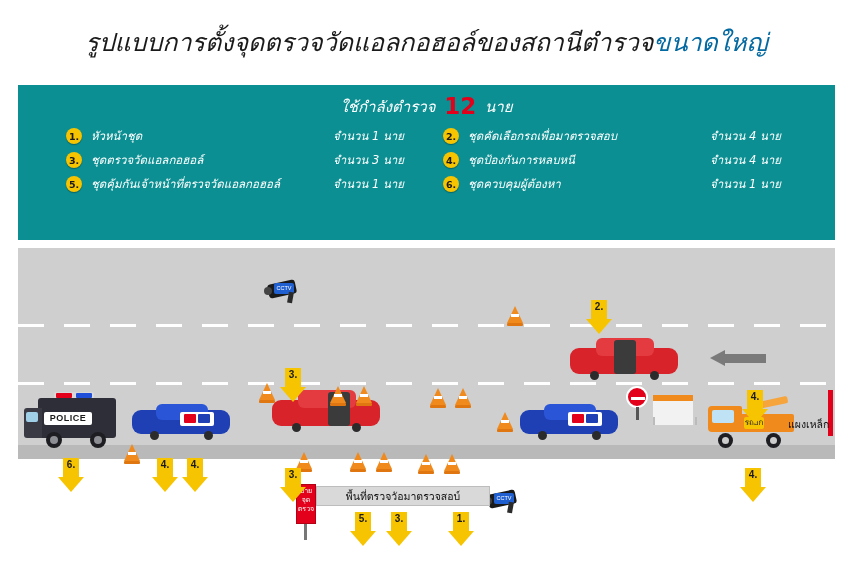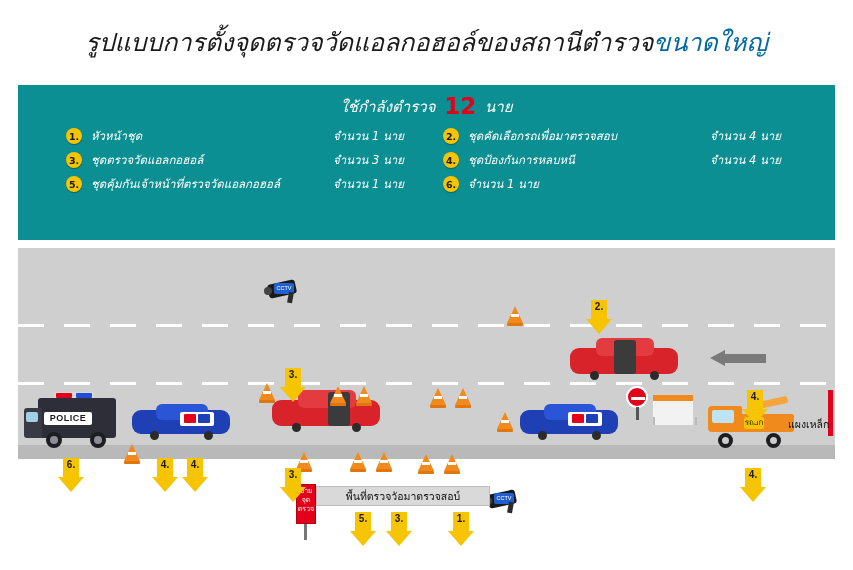--- a/index.html
+++ b/index.html
@@ -233,20 +233,21 @@
       <span class="leg-label">ชุดป้องกันการหลบหนี</span>
       <span class="leg-qty">จำนวน 4 นาย</span>
     </div>
     <div class="leg-item">
       <span class="num-badge">5.</span>
       <span class="leg-label">ชุดคุ้มกันเจ้าหน้าที่ตรวจวัดแอลกอฮอล์</span>
       <span class="leg-qty">จำนวน 1 นาย</span>
     </div>
     <div class="leg-item">
       <span class="num-badge">6.</span>
+      <span class="leg-label">ชุดควบคุมผู้ต้องหา</span>
       <span class="leg-qty">จำนวน 1 นาย</span>
     </div>
   </div>
 </div>
 
 <div class="scene">
 
   <div class="curb-top"></div>
   <div class="road"></div>
   <div class="curb-bottom"></div>

